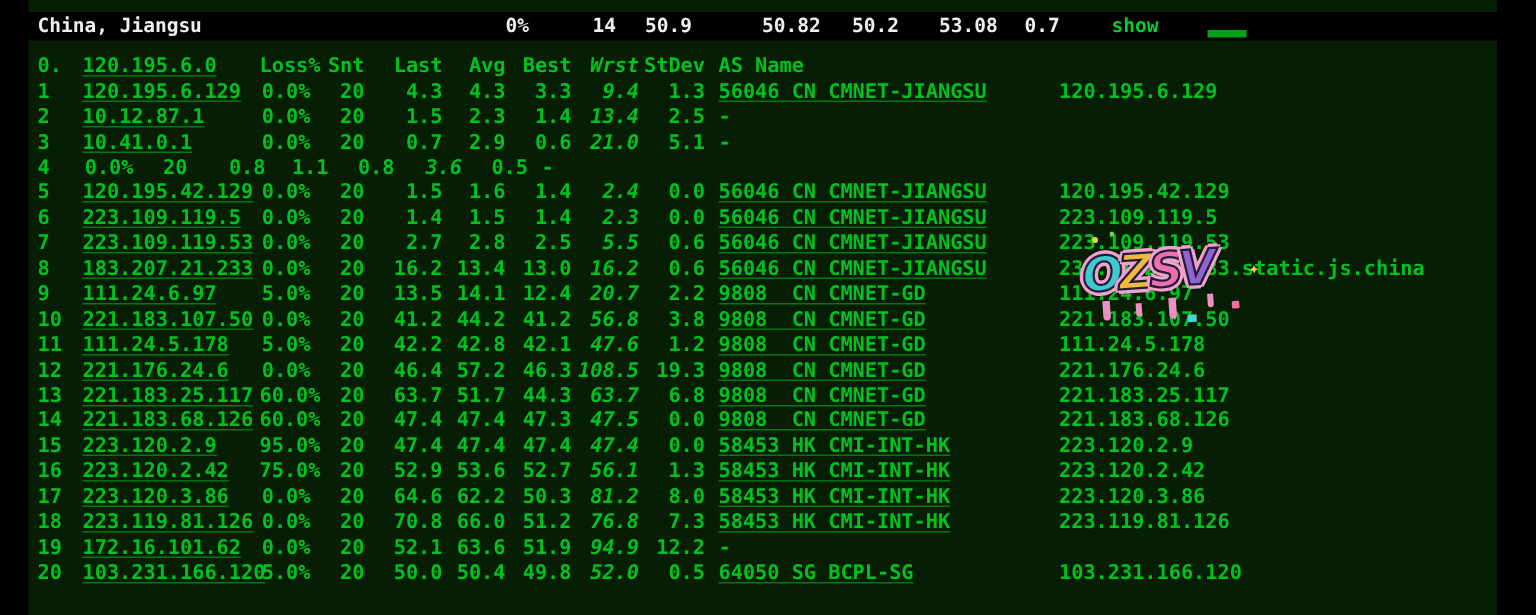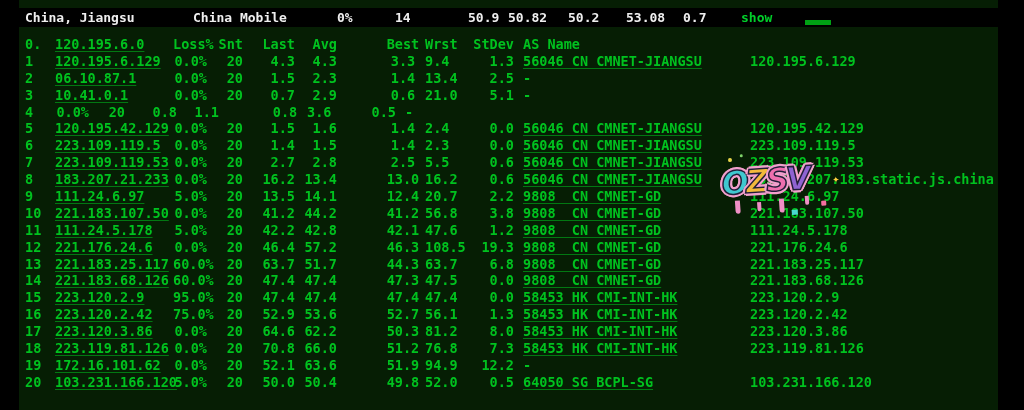--- a/index.html
+++ b/index.html
@@ -25,22 +25,22 @@
     position:absolute;left:19px;top:36px;width:1000px;
     font-size:13.5px;font-weight:bold;color:#00c21f;
   }
   .row{display:flex;height:16.9px;line-height:16.9px;padding-left:6px;white-space:pre;}
   .c-hop{width:30px;}
   .c-ip{width:118px;}
   .c-loss{width:34px;text-align:right;}
   .c-snt{width:36px;text-align:right;}
   .c-last{width:52px;text-align:right;}
   .c-avg{width:42px;text-align:right;}
-  .c-best{width:44px;text-align:center;padding-left:44px;}
-  .c-wrst{width:45px;text-align:left;}
+  .c-best{width:44px;text-align:right;}
+  .c-wrst{width:45px;text-align:right;font-style:italic;}
   .c-stdev{width:44px;text-align:right;}
   .c-asname{width:227px;margin-left:9px;}
   .c-ptr{flex:1;}
   .u{text-decoration:underline;text-decoration-color:rgba(0,194,31,.55);text-underline-offset:2px;}
   
   .sticker{
     position:absolute;left:716px;top:158px;width:118px;height:58px;
     transform:rotate(-4deg);pointer-events:none;
   }
   .sticker .letters{
@@ -67,30 +67,29 @@
   .spark-dotB{left:26px;top:-6px;width:3px;height:3px;background:#7fd36a;border-radius:50%;}
 </style>
 </head>
 <body>
 
 <div class="screen">
   <div class="term-bg"></div>
 
   <div class="topbar">
     <span class="tb-loc">China, Jiangsu</span>
-    <span class="tb-prov">China Mobile</span>
-    <span id="tb-stats"><span style="left: 337px;">0%</span><span style="left: 395px;">14</span><span style="left: 468px;">50.9</span><span style="left: 508px;">50.82</span><span style="left: 568px;">50.2</span><span style="left: 626px;">53.08</span><span style="left: 683px;">0.7</span></span>
+    <span id="tb-stats"><span style="left: 337px;">0%</span><span style="left: 395px;">14</span><span style="left: 430px;">50.9</span><span style="left: 508px;">50.82</span><span style="left: 568px;">50.2</span><span style="left: 626px;">53.08</span><span style="left: 683px;">0.7</span></span>
     <span class="tb-show">show</span>
     <i class="tb-bar"></i>
   </div>
 
   <div class="mtr" id="mtr">
       <div class="row"><span class="c-hop">0.</span><span class="c-ip u">120.195.6.0</span><span class="c-loss">Loss%</span><span class="c-snt">Snt</span><span class="c-last">Last</span><span class="c-avg">Avg</span><span class="c-best">Best</span><span class="c-wrst">Wrst</span><span class="c-stdev">StDev</span><span class="c-asname">AS Name</span></div>
       <div class="row"><span class="c-hop">1</span><span class="c-ip u">120.195.6.129</span><span class="c-loss">0.0%</span><span class="c-snt">20</span><span class="c-last">4.3</span><span class="c-avg">4.3</span><span class="c-best">3.3</span><span class="c-wrst">9.4</span><span class="c-stdev">1.3</span><span class="c-asname u">56046 CN CMNET-JIANGSU</span><span class="c-ptr">120.195.6.129</span></div>
-      <div class="row"><span class="c-hop">2</span><span class="c-ip u">06.10.87.1</span><span class="c-loss">0.0%</span><span class="c-snt">20</span><span class="c-last">1.5</span><span class="c-avg">2.3</span><span class="c-best">1.4</span><span class="c-wrst">13.4</span><span class="c-stdev">2.5</span><span class="c-asname">-</span><span class="c-ptr"></span></div>
+      <div class="row"><span class="c-hop">2</span><span class="c-ip u">10.12.87.1</span><span class="c-loss">0.0%</span><span class="c-snt">20</span><span class="c-last">1.5</span><span class="c-avg">2.3</span><span class="c-best">1.4</span><span class="c-wrst">13.4</span><span class="c-stdev">2.5</span><span class="c-asname">-</span><span class="c-ptr"></span></div>
       <div class="row"><span class="c-hop">3</span><span class="c-ip u">10.41.0.1</span><span class="c-loss">0.0%</span><span class="c-snt">20</span><span class="c-last">0.7</span><span class="c-avg">2.9</span><span class="c-best">0.6</span><span class="c-wrst">21.0</span><span class="c-stdev">5.1</span><span class="c-asname">-</span><span class="c-ptr"></span></div>
       <div class="row"><span class="c-hop">4</span><span class="c-loss">0.0%</span><span class="c-snt">20</span><span class="c-last">0.8</span><span class="c-avg">1.1</span><span class="c-best">0.8</span><span class="c-wrst">3.6</span><span class="c-stdev">0.5</span><span class="c-asname">-</span><span class="c-ptr"></span></div>
       <div class="row"><span class="c-hop">5</span><span class="c-ip u">120.195.42.129</span><span class="c-loss">0.0%</span><span class="c-snt">20</span><span class="c-last">1.5</span><span class="c-avg">1.6</span><span class="c-best">1.4</span><span class="c-wrst">2.4</span><span class="c-stdev">0.0</span><span class="c-asname u">56046 CN CMNET-JIANGSU</span><span class="c-ptr">120.195.42.129</span></div>
       <div class="row"><span class="c-hop">6</span><span class="c-ip u">223.109.119.5</span><span class="c-loss">0.0%</span><span class="c-snt">20</span><span class="c-last">1.4</span><span class="c-avg">1.5</span><span class="c-best">1.4</span><span class="c-wrst">2.3</span><span class="c-stdev">0.0</span><span class="c-asname u">56046 CN CMNET-JIANGSU</span><span class="c-ptr">223.109.119.5</span></div>
       <div class="row"><span class="c-hop">7</span><span class="c-ip u">223.109.119.53</span><span class="c-loss">0.0%</span><span class="c-snt">20</span><span class="c-last">2.7</span><span class="c-avg">2.8</span><span class="c-best">2.5</span><span class="c-wrst">5.5</span><span class="c-stdev">0.6</span><span class="c-asname u">56046 CN CMNET-JIANGSU</span><span class="c-ptr">223.109.119.53</span></div>
       <div class="row"><span class="c-hop">8</span><span class="c-ip u">183.207.21.233</span><span class="c-loss">0.0%</span><span class="c-snt">20</span><span class="c-last">16.2</span><span class="c-avg">13.4</span><span class="c-best">13.0</span><span class="c-wrst">16.2</span><span class="c-stdev">0.6</span><span class="c-asname u">56046 CN CMNET-JIANGSU</span><span class="c-ptr">233.21.207.183.static.js.china</span></div>
       <div class="row"><span class="c-hop">9</span><span class="c-ip u">111.24.6.97</span><span class="c-loss">5.0%</span><span class="c-snt">20</span><span class="c-last">13.5</span><span class="c-avg">14.1</span><span class="c-best">12.4</span><span class="c-wrst">20.7</span><span class="c-stdev">2.2</span><span class="c-asname u">9808  CN CMNET-GD</span><span class="c-ptr">111.24.6.97</span></div>
       <div class="row"><span class="c-hop">10</span><span class="c-ip u">221.183.107.50</span><span class="c-loss">0.0%</span><span class="c-snt">20</span><span class="c-last">41.2</span><span class="c-avg">44.2</span><span class="c-best">41.2</span><span class="c-wrst">56.8</span><span class="c-stdev">3.8</span><span class="c-asname u">9808  CN CMNET-GD</span><span class="c-ptr">221.183.107.50</span></div>
       <div class="row"><span class="c-hop">11</span><span class="c-ip u">111.24.5.178</span><span class="c-loss">5.0%</span><span class="c-snt">20</span><span class="c-last">42.2</span><span class="c-avg">42.8</span><span class="c-best">42.1</span><span class="c-wrst">47.6</span><span class="c-stdev">1.2</span><span class="c-asname u">9808  CN CMNET-GD</span><span class="c-ptr">111.24.5.178</span></div>
       <div class="row"><span class="c-hop">12</span><span class="c-ip u">221.176.24.6</span><span class="c-loss">0.0%</span><span class="c-snt">20</span><span class="c-last">46.4</span><span class="c-avg">57.2</span><span class="c-best">46.3</span><span class="c-wrst">108.5</span><span class="c-stdev">19.3</span><span class="c-asname u">9808  CN CMNET-GD</span><span class="c-ptr">221.176.24.6</span></div>

